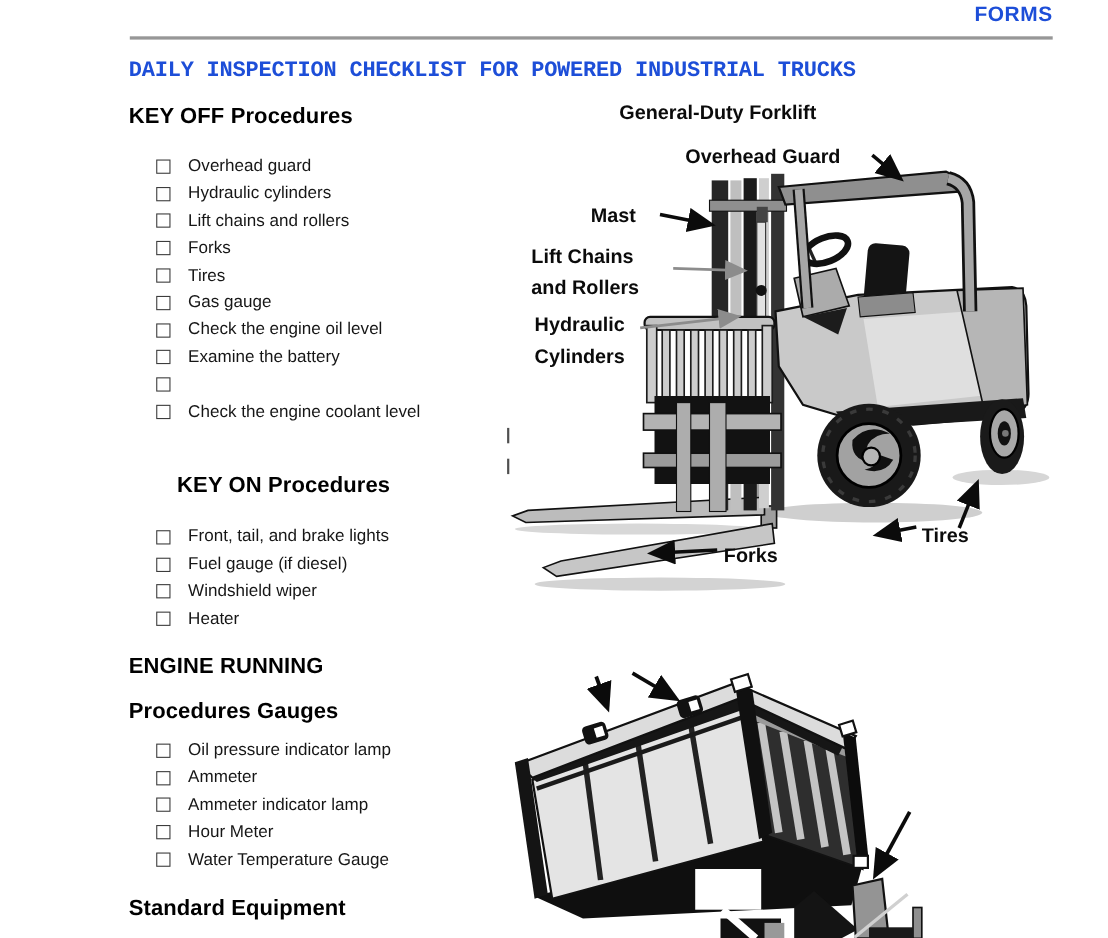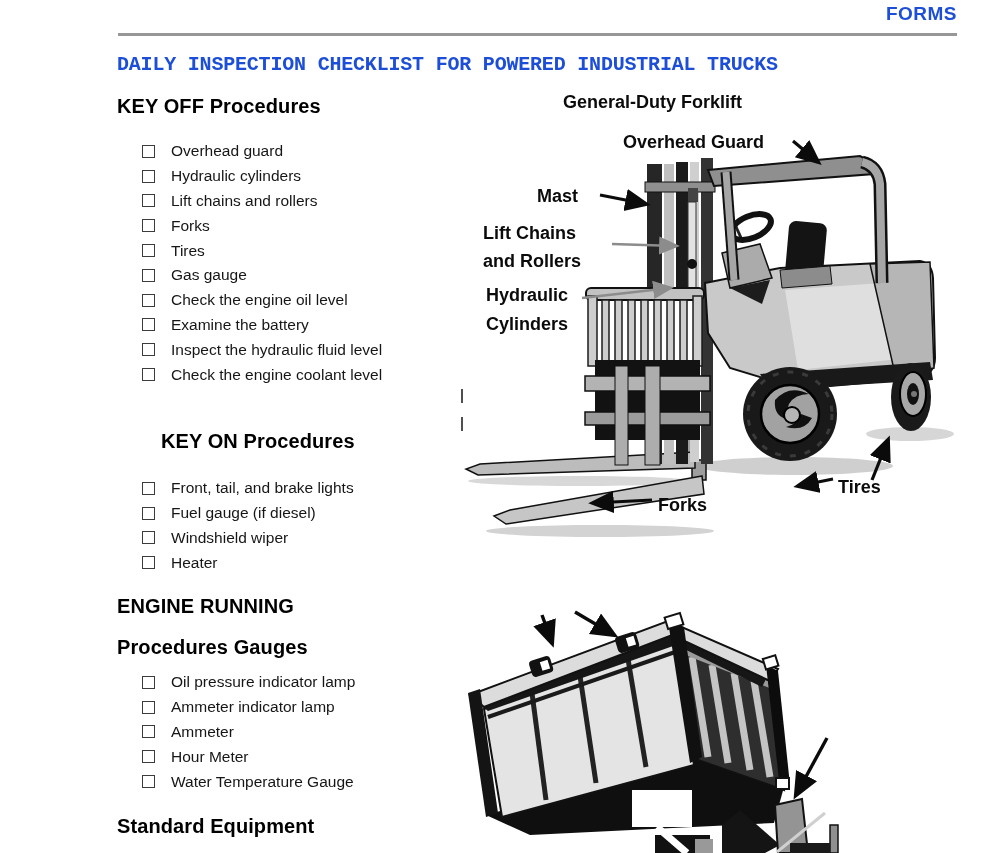--- a/index.html
+++ b/index.html
@@ -82,21 +82,20 @@
     <div class="check-row">
       <span class="checkbox"></span>
       <span class="check-label">Check the engine oil level</span>
     </div>
     <div class="check-row">
       <span class="checkbox"></span>
       <span class="check-label">Examine the battery</span>
     </div>
     <div class="check-row">
       <span class="checkbox"></span>
-      <span class="check-label">Inspect the hydraulic fluid level</span>
     </div>
     <div class="check-row">
       <span class="checkbox"></span>
       <span class="check-label">Check the engine coolant level</span>
     </div>
   </div>
 
 <div class="abs sec-head" style="top:430px;margin-left:44px;">KEY ON Procedures</div>
 <div class="abs check-list" style="top:476px;">
     <div class="check-row">
@@ -119,25 +118,25 @@
 
 <div class="abs sec-head" style="top:595px;">ENGINE RUNNING</div>
 <div class="abs sec-head" style="top:636px;">Procedures Gauges</div>
 <div class="abs check-list" style="top:670px;">
     <div class="check-row">
       <span class="checkbox"></span>
       <span class="check-label">Oil pressure indicator lamp</span>
     </div>
     <div class="check-row">
       <span class="checkbox"></span>
+      <span class="check-label">Ammeter</span>
+    </div>
+    <div class="check-row">
+      <span class="checkbox"></span>
       <span class="check-label">Ammeter indicator lamp</span>
-    </div>
-    <div class="check-row">
-      <span class="checkbox"></span>
-      <span class="check-label">Ammeter</span>
     </div>
     <div class="check-row">
       <span class="checkbox"></span>
       <span class="check-label">Hour Meter</span>
     </div>
     <div class="check-row">
       <span class="checkbox"></span>
       <span class="check-label">Water Temperature Gauge</span>
     </div>
   </div>

